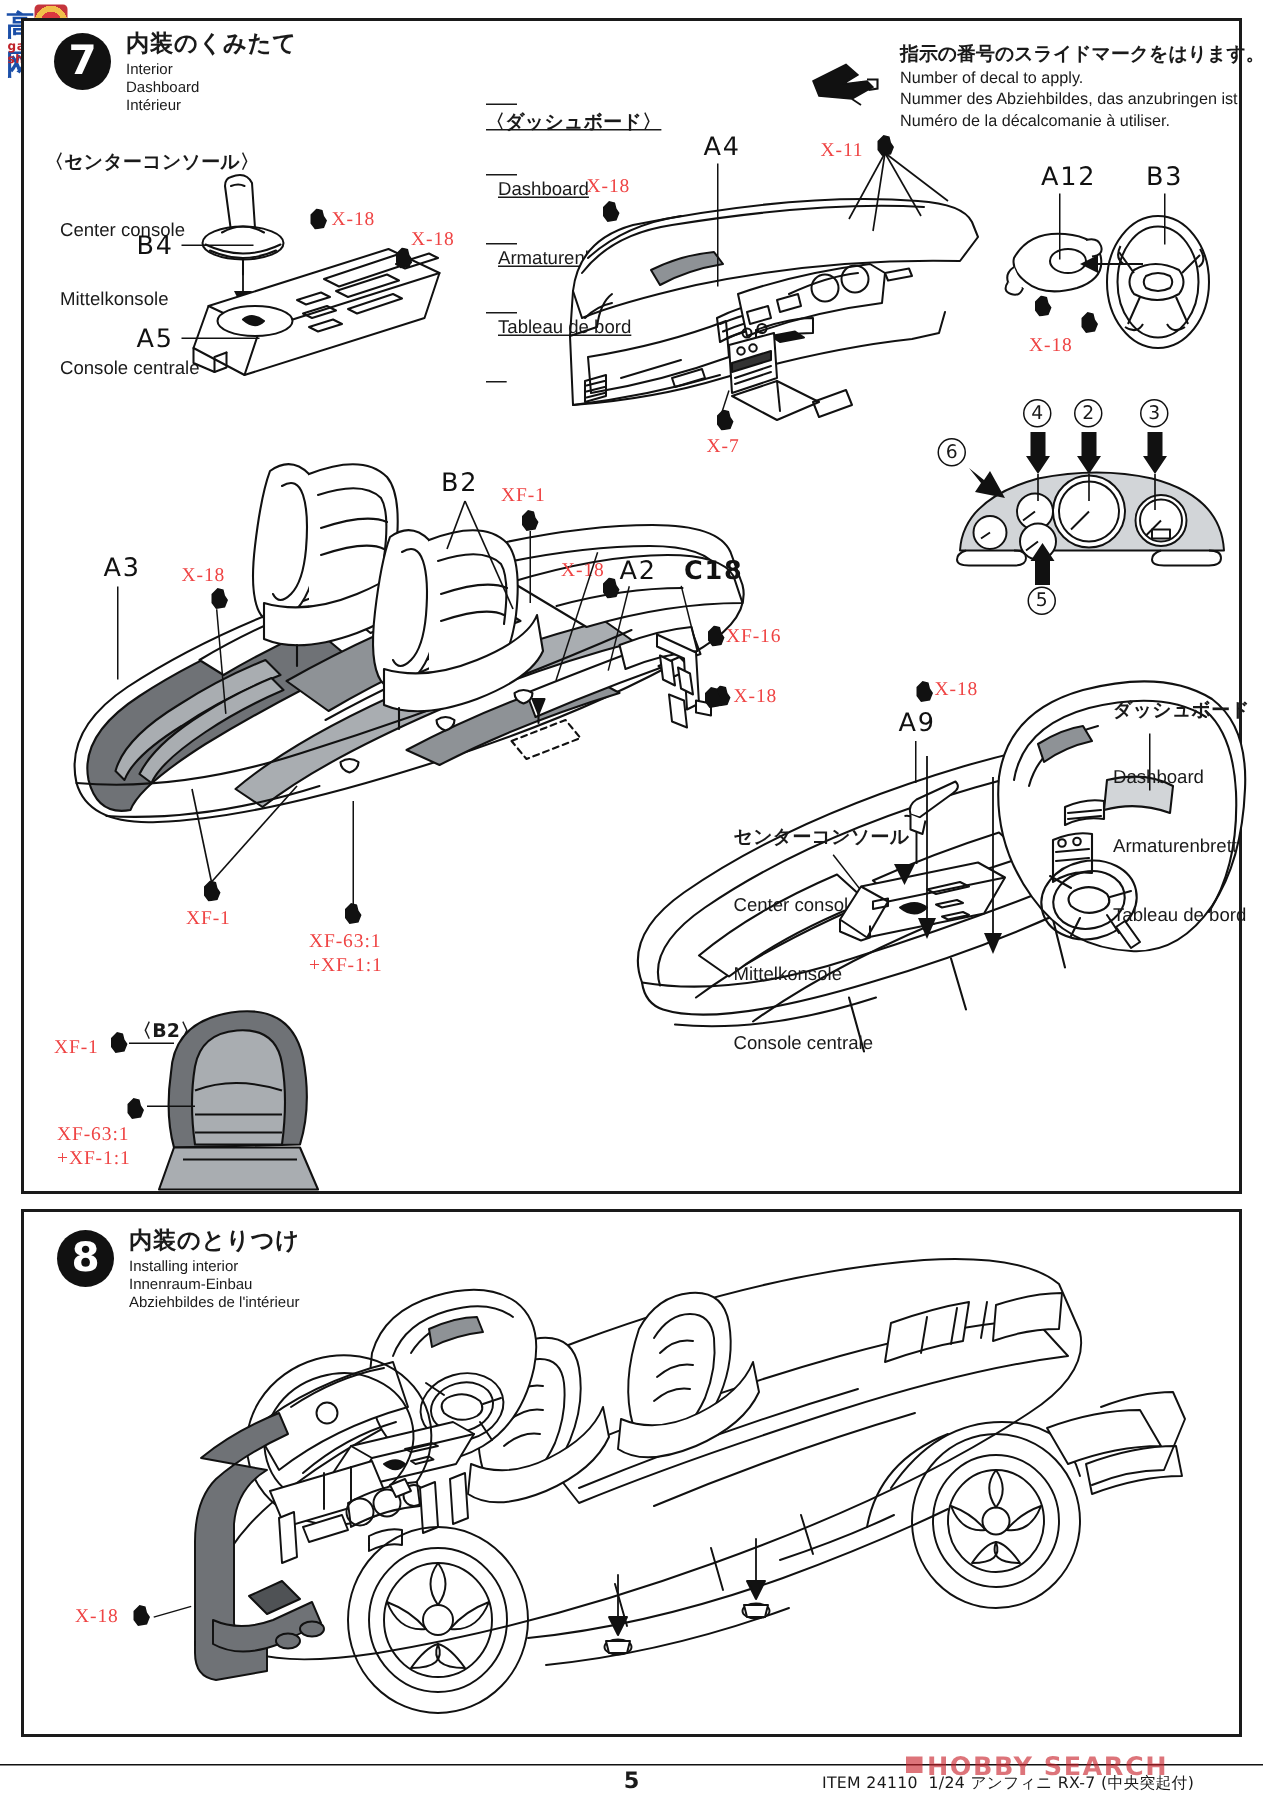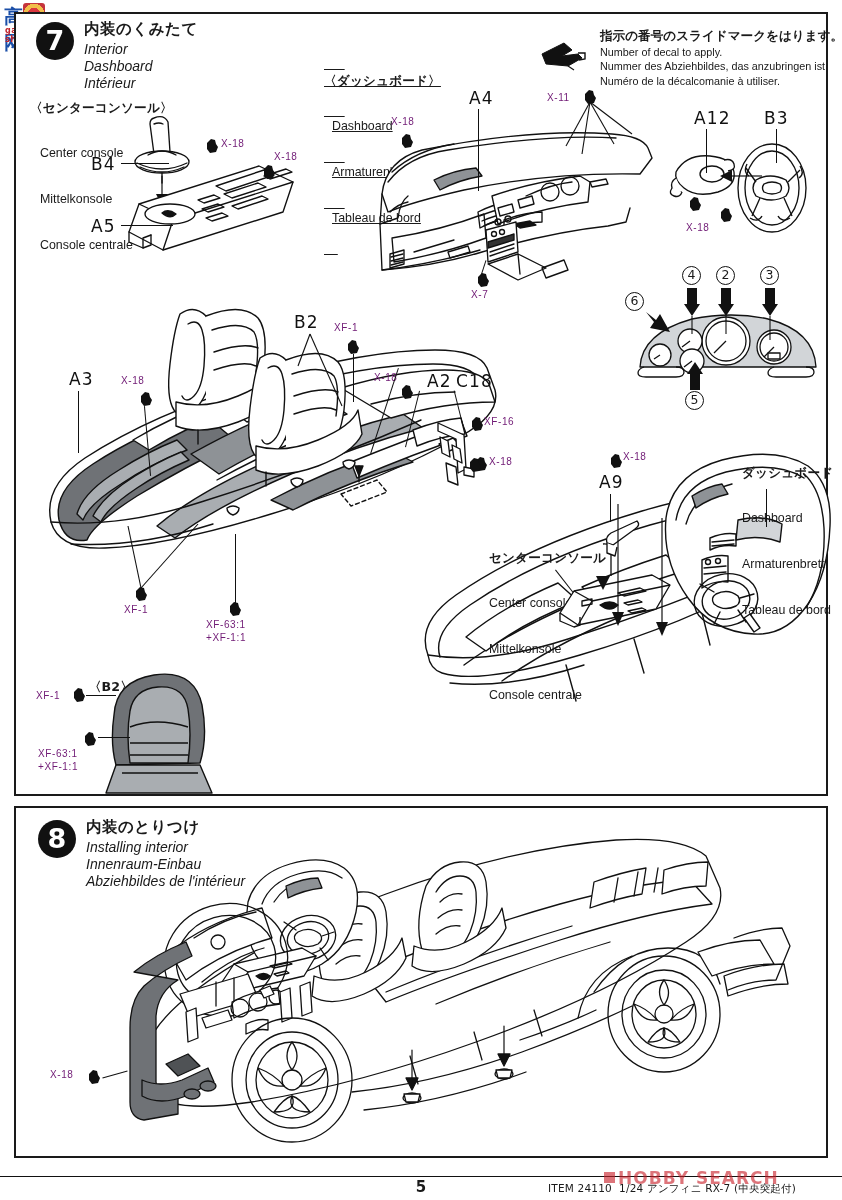--- a/index.html
+++ b/index.html
@@ -45,21 +45,21 @@
     position: absolute;
     line-height: 1.22;
   }
   .step-head .jp {
     font-size: 15.5px;
     font-weight: bold;
     font-family: "DejaVu Sans", sans-serif;
     letter-spacing: .5px;
     margin-bottom: 2px;
   }
-  .step-head .en { font-size: 14px; font-style: italic; }
+  .step-head .en { font-size: 10px; }
   #head7 { left: 68px; top: 6px; }
   #head8 { left: 70px; top: 10px; }
 
   
   .lbl {
     position: absolute;
     font-size: 12.4px;
     line-height: 1.24;
     white-space: pre;
   }
@@ -71,24 +71,24 @@
   }
   .part-code {
     position: absolute;
     font-size: 17px;
     font-family: "DejaVu Sans", sans-serif;
     letter-spacing: 1.2px;
     color: #111;
   }
   .paint-code {
     position: absolute;
-    font-size: 10px;
-    font-family: Liberation Sans, sans-serif;
+    font-size: 13px;
+    font-family: Liberation Serif, serif;
     letter-spacing: .6px;
-    color: #701a75;
+    color: #ef4444;
     white-space: pre;
   }
   .paint-code.two { line-height: 1.25; }
 
   
   .blob {
     position: absolute;
     width: 13px; height: 14px;
   }
   .blob svg { display:block; width:100%; height:100%; }
@@ -582,25 +582,25 @@
         </svg>
     </div>
     <div class="line vline" style="left:337px; top:340px; height:48px;"></div>
 
     <div class="paint-code" style="left:358px; top:358px;">X-18</div>
     <div class="blob" style="left:385px; top:371px;">
       <svg viewBox="0 0 13 14">
           <path d="M5 0 l4 1 l1 4 l2 3 l-2 5 l-6 1 l-3 -4 l0 -6 Z" fill="#111"></path>
         </svg>
     </div>
-    <div class="part-code" style="left:411px; top:357px;">A2</div>
+    <div class="part-code" style="left:397px; top:357px;">A2</div>
     <div class="line" style="left:396px; top:376px; width:1.2px; height:58px; transform: rotate(14deg);"></div>
     <div class="line" style="left:368px; top:352px; width:1.2px; height:90px; transform: rotate(18deg);"></div>
 
-    <div class="part-code" style="left:440px; top:357px;">C18</div>
+    <div class="part-code" style="left:440px; top:357px;font-weight:bold;">C18</div>
     <div class="line" style="left:442px; top:376px; width:1.2px; height:36px; transform: rotate(-14deg);"></div>
     <div class="draw" style="left:412px; top:405px;">
       <svg width="60" height="70" viewBox="0 0 60 70">
         <g fill="none" stroke="#111" stroke-width="1.35" stroke-linejoin="round">
           <path d="M10 4 l26 12 l2 34 l-8 4 l-2 -34 l-18 -8 Z" fill="#fff"></path>
           <path d="M12 18 l8 4 l2 16 l-8 -4 Z" fill="#fff"></path>
           <path d="M24 26 l8 4 l2 14 l-8 -4 Z" fill="#fff"></path>
           <path d="M18 44 l10 4 l2 18 l-10 -4 Z" fill="#fff"></path>
           <path d="M36 48 l10 2 l0 8 l-10 -2 Z" fill="#fff"></path>
         </g>

